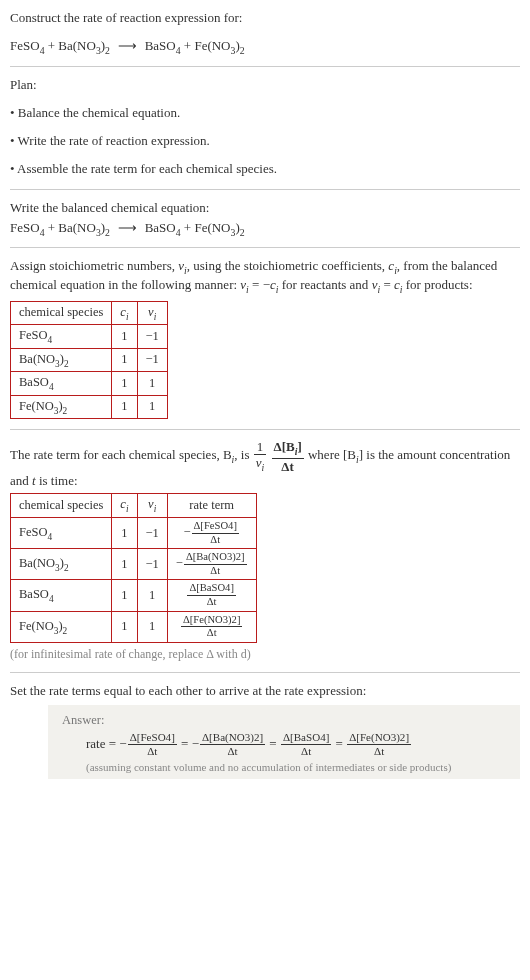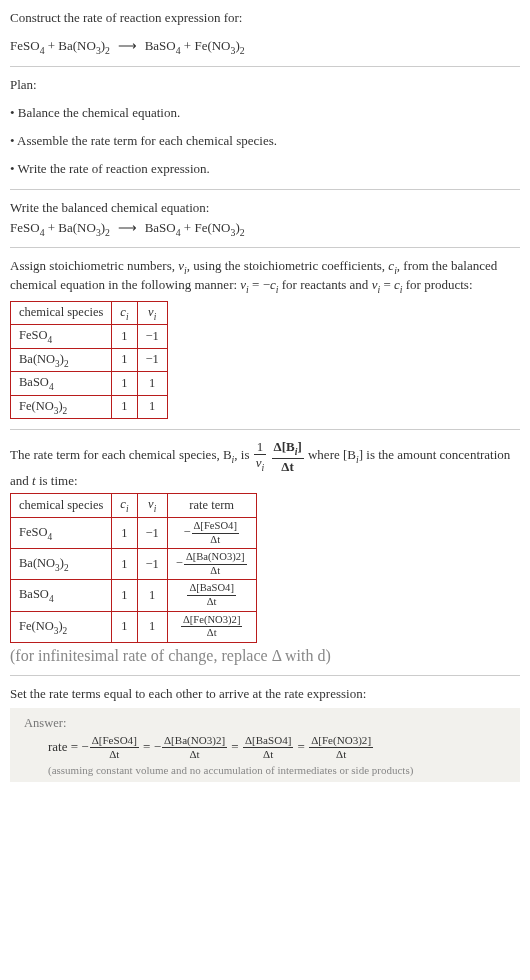--- a/index.html
+++ b/index.html
@@ -57,28 +57,29 @@
   .frac .num {
     display: block;
     border-bottom: 1px solid #333;
     padding: 0 2px 1px;
   }
   .frac .den {
     display: block;
     padding: 1px 2px 0;
   }
   .small-note {
-    font-size: 16px;
+    font-size: 12px;
     color: #888;
     margin-top: 2px;
   }
   .answer-box {
     background: #f2f1ed;
     padding: 8px 14px 6px;
     margin-top: 6px;
+    margin-left: 38px;
   }
   .answer-label {
     color: #777;
     font-size: 12.5px;
     margin-bottom: 4px;
   }
   .answer-eq {
     padding-left: 24px;
     white-space: nowrap;
   }
@@ -99,22 +100,22 @@
 <div class="prompt">Construct the rate of reaction expression for:</div>
 <div class="eq">
   <span><span>FeSO</span><span class="sub">4</span></span><span> + </span><span><span>Ba(NO</span><span class="sub">3</span><span>)</span><span class="sub">2</span></span><span class="arrow">⟶</span><span><span>BaSO</span><span class="sub">4</span></span><span> + </span><span><span>Fe(NO</span><span class="sub">3</span><span>)</span><span class="sub">2</span></span>
 </div>
 
 <hr>
 
 <div>Plan:</div>
 <div class="plan-list">
   <div>• Balance the chemical equation.</div>
+  <div>• Write the rate of reaction expression.</div>
   <div>• Assemble the rate term for each chemical species.</div>
-  <div>• Write the rate of reaction expression.</div>
 </div>
 
 <hr>
 
 <div>Write the balanced chemical equation:</div>
 <div class="eq" style="margin-top:4px;">
   <span><span>FeSO</span><span class="sub">4</span></span><span> + </span><span><span>Ba(NO</span><span class="sub">3</span><span>)</span><span class="sub">2</span></span><span class="arrow">⟶</span><span><span>BaSO</span><span class="sub">4</span></span><span> + </span><span><span>Fe(NO</span><span class="sub">3</span><span>)</span><span class="sub">2</span></span>
 </div>
 
 <hr>

